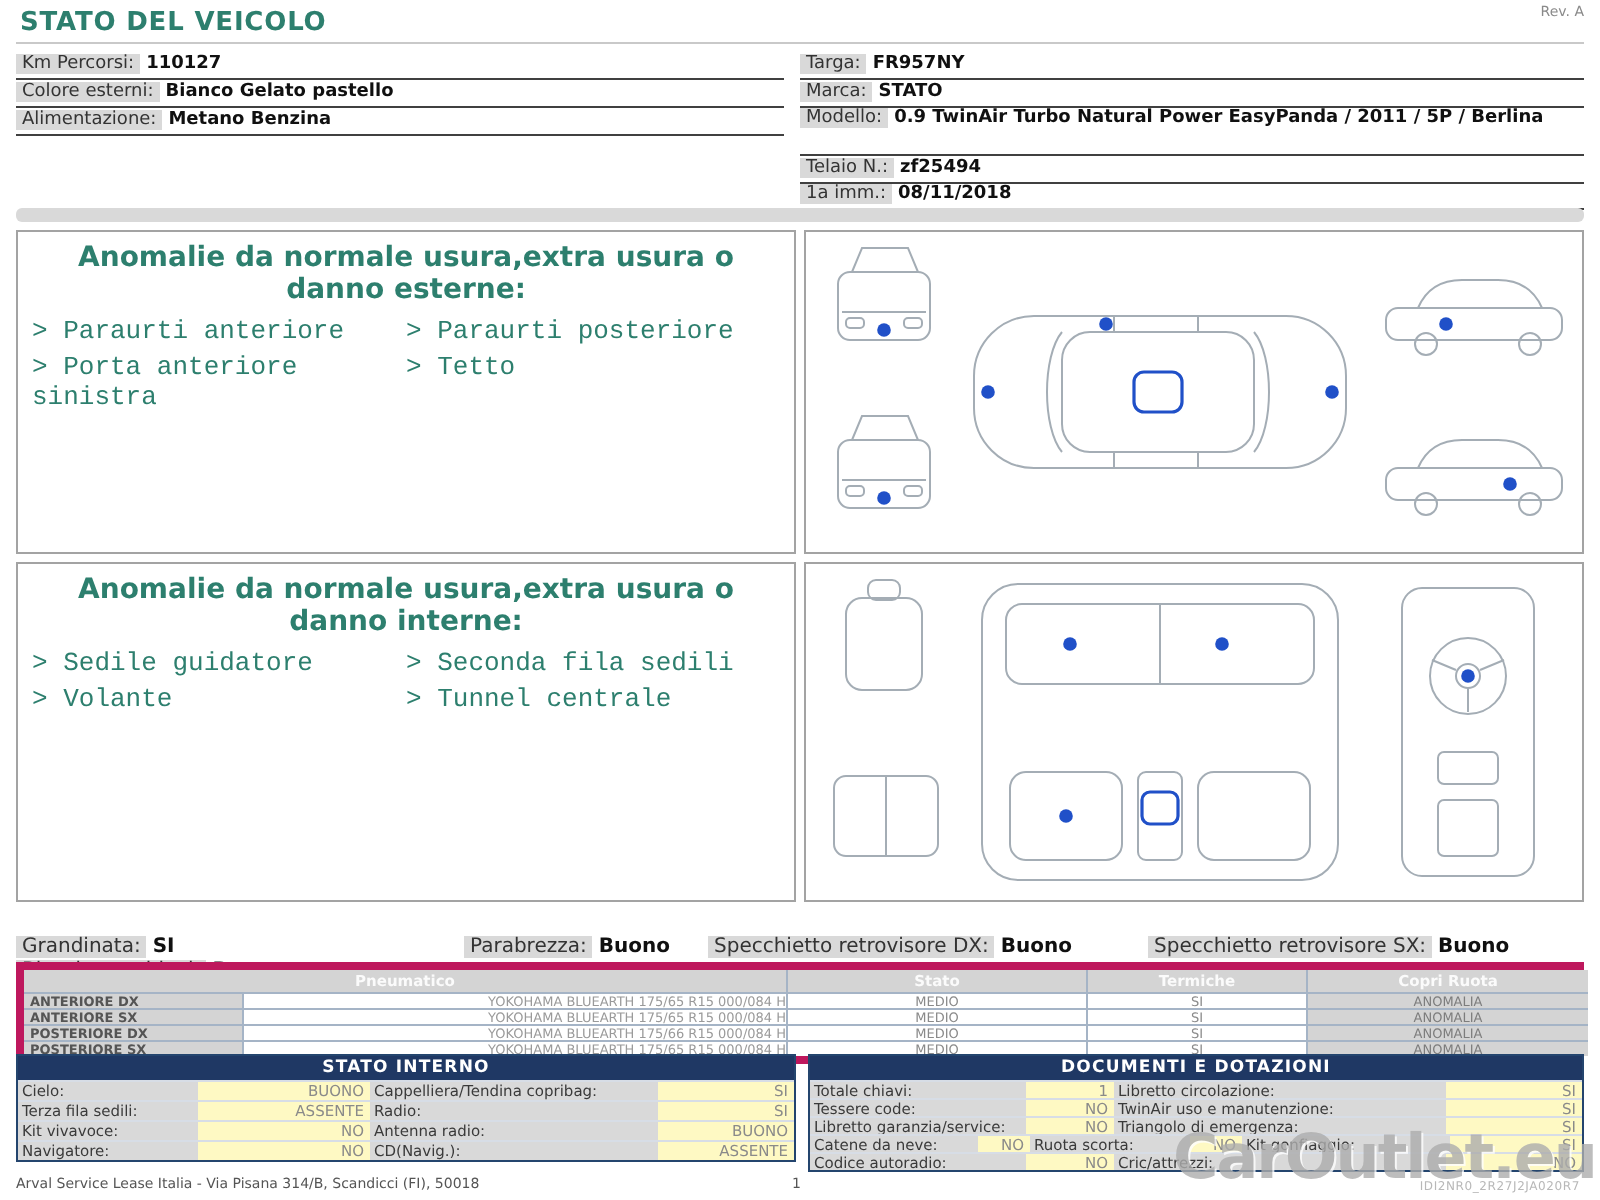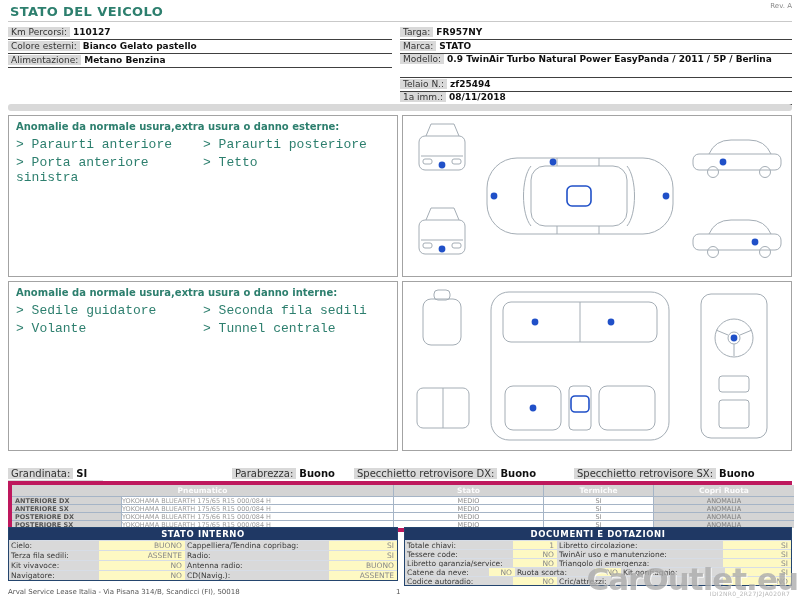--- a/index.html
+++ b/index.html
@@ -18,38 +18,38 @@
           white-space:nowrap; overflow:hidden; }
   .frow.wrap { white-space:normal; }
   .lbl { background:#d9d9d9; color:#333; padding:0 3px; display:inline; }
   .val { font-weight:bold; color:#101010; padding-left:3px; }
 
   .graybar { position:absolute; left:8px; right:8px; top:104px; height:7px; background:#d9d9d9; border-radius:3px; }
 
   
   .abox { position:absolute; left:8px; width:390px; border:1px solid #a3a3a3; background:#fff; padding:5px 7px; }
   .dbox { position:absolute; left:402px; width:390px; border:1px solid #a3a3a3; background:#fff; }
-  .atitle { font-size:10px; font-weight:bold; color:#2d7f6e; margin-bottom:5px; }
+  .atitle { font-size:14px; font-weight:bold; color:#2d7f6e; margin-bottom:5px;text-align:center; }
   .acols { display:flex; font-size:13px; color:#2d7f6e;font-family:Liberation Mono, monospace; }
   .acol { width:50%; }
   .acol div { margin-bottom:3px; }
 
   
   .cpair { position:absolute; font-size:10px; line-height:12px; white-space:nowrap;margin-top:12px; }
 
   
   .tyres { position:absolute; left:8px; top:481px; width:784px; border:4px solid #be185d; font-size:6.5px; }
   .thead { display:grid; grid-template-columns:382px 150px 110px 140px; }
   .trow  { display:grid; grid-template-columns:110px 272px 150px 110px 140px; }
   .tc { border-right:1px solid #a5b4c6; border-top:1px solid #a5b4c6; height:8px; line-height:8px; overflow:hidden; }
   .thead .tc { border-top:none; height:11px; line-height:11px; }
   .noR { border-right:none; }
   .th  { background:#d4d4d4; color:#fbfbfb; font-weight:bold; text-align:center; font-size:7.5px; }
   .pos { background:#d4d4d4; color:#555; font-weight:bold; padding-left:3px; font-size:6.5px; }
-  .spec{ color:#9a9a9a; text-align:left; }
+  .spec{ color:#9a9a9a; text-align:right; }
   .mid { color:#8a8a8a; text-align:center; }
   .anom{ background:#d4d4d4; color:#7d7d7d; text-align:center; }
 
   
   .btable { position:absolute; top:527px; border:1px solid #24456e; font-size:7.5px; background:#fef9c3; }
   .bhead  { background:#1f3864; color:#fff; font-weight:bold; text-align:center; font-size:8.5px;
             height:12px; line-height:12px; letter-spacing:.6px; }
   .brow   { display:grid; border-top:1px solid #d7dde6; overflow:hidden; }
   .si .brow { height:10px; line-height:10px; }
   .dd .brow { height:9px;  line-height:9px; }

